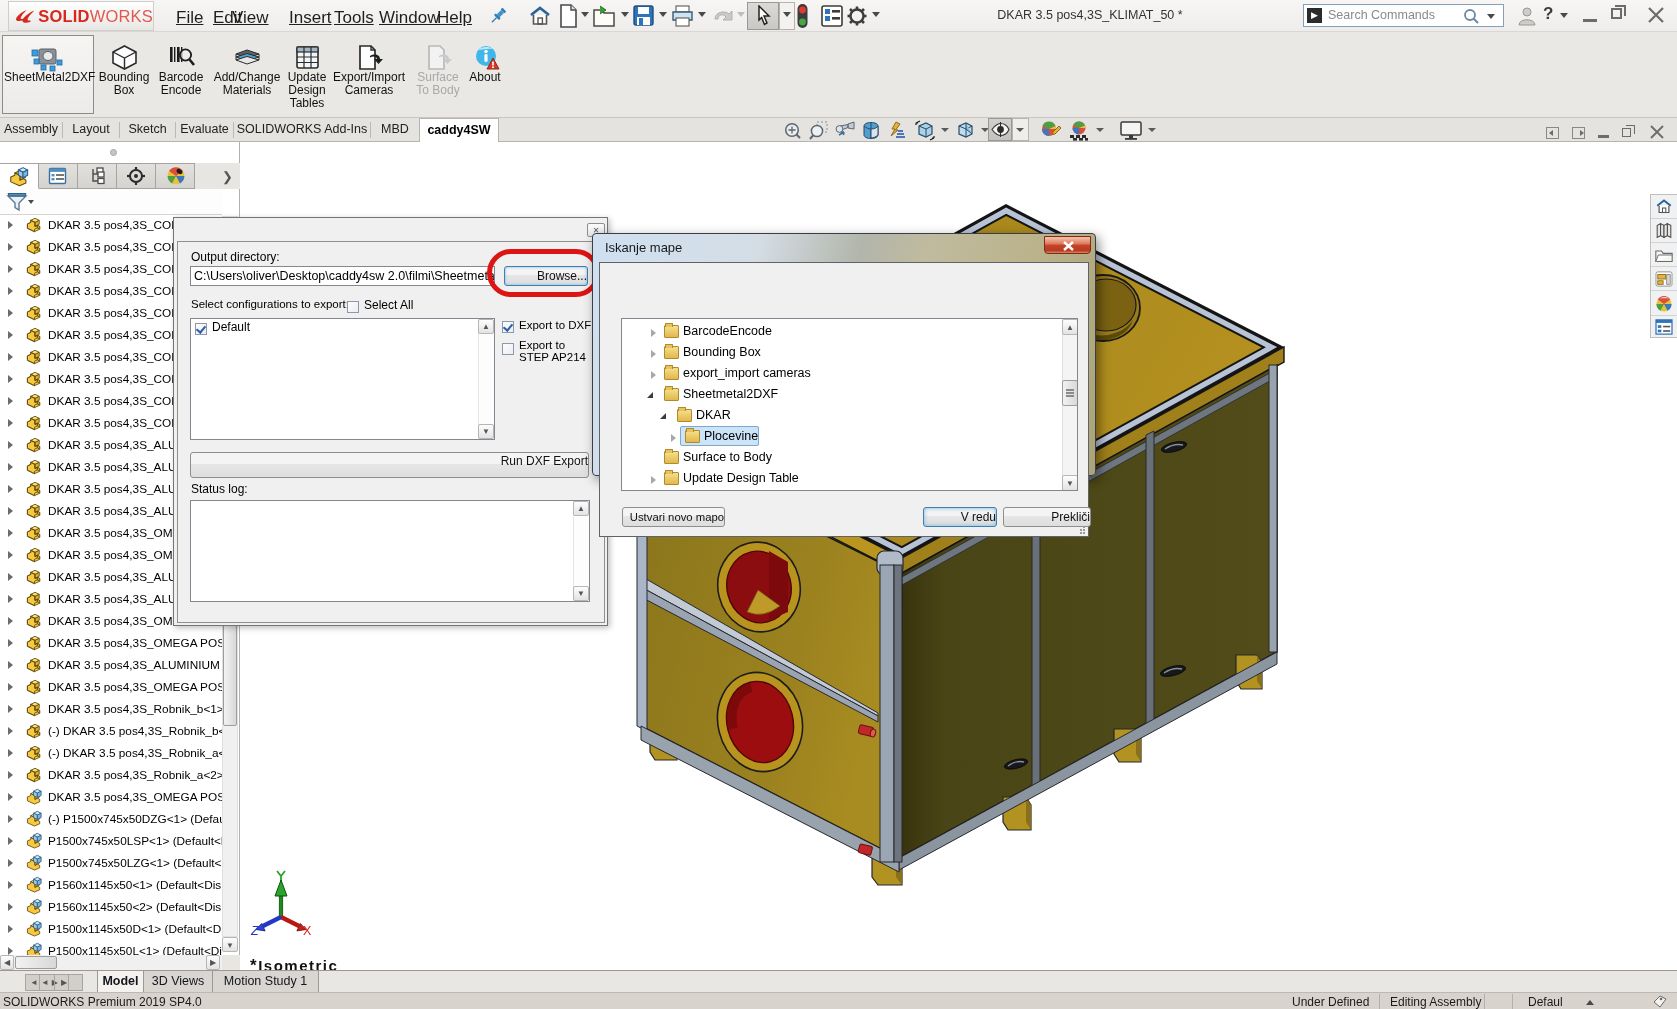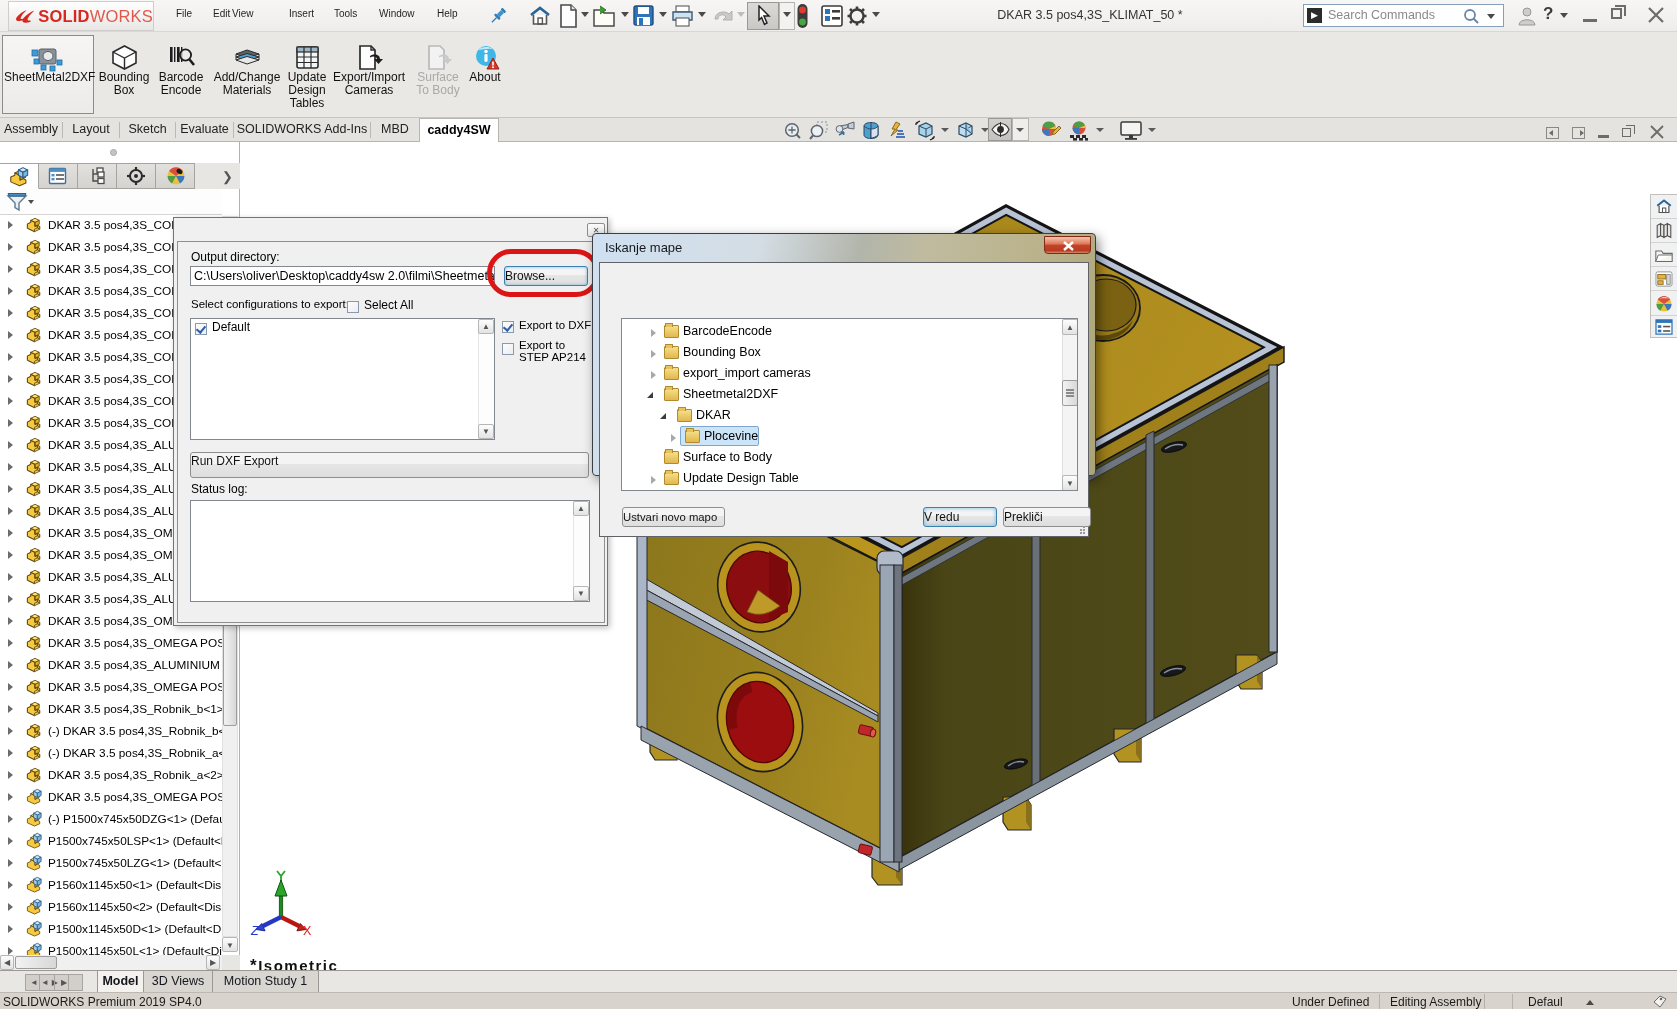--- a/index.html
+++ b/index.html
@@ -1,21 +1,21 @@
 <!DOCTYPE html>
 <html><head><meta charset="utf-8">
 <style>
 *{margin:0;padding:0;box-sizing:border-box;}
 html,body{width:1677px;height:1009px;overflow:hidden;}
 body{font-family:"Liberation Sans",sans-serif;position:relative;background:#fff;}
 .abs{position:absolute;}
 
 #menubar{left:0;top:0;width:1677px;height:32px;background:linear-gradient(#f7f6f5,#efedeb);border-bottom:1px solid #d9d6d3;}
 #logo{left:8px;top:1px;width:146px;height:30px;background:linear-gradient(#ffffff,#e9e7e5);border:1px solid #d0cecb;display:flex;align-items:center;}
-.menu{font-size:10px;color:#1f1f1f;}
+.menu{font-size:17px;color:#1f1f1f;text-decoration:underline;}
 #doctitle{top:8px;left:960px;width:260px;text-align:center;font-size:12.5px;color:#333;}
 #searchbox{left:1303px;top:4px;width:201px;height:23px;border:1px solid #86a0bc;background:#fff;font-size:12.5px;color:#8a8a8a;}
 
 #cmdbar{left:0;top:32px;width:1677px;height:86px;background:#eae8e5;border-bottom:1px solid #c9c6c2;}
 #cmdsel{left:2px;top:3px;width:92px;height:79px;background:linear-gradient(#f6f5f4,#ecebe9);border:1px solid #8d8b88;}
 .cmdlab{font-size:12px;color:#111;text-align:center;line-height:13px;}
 .cmddis{color:#a9a9a9;}
 
 #tabrow{left:0;top:118px;width:1677px;height:24px;background:#e5e3e0;border-bottom:1px solid #b8b5b1;}
 .rtab{position:absolute;top:0;height:23px;line-height:23px;font-size:12.5px;color:#222;text-align:center;}
@@ -31,21 +31,21 @@
 .ticon{position:absolute;left:26px;top:2px;width:17px;height:17px;}
 .ttext{position:absolute;left:48px;top:4px;font-size:11.8px;color:#000;white-space:nowrap;}
 
 .sbv{background:#f0f0f0;border:1px solid #e2e0dd;}
 .sbthumb{background:linear-gradient(90deg,#f2f2f2,#d8d8d8);border:1px solid #9d9d9d;border-radius:2px;}
 .sbbtn{background:linear-gradient(#fdfdfd,#e3e3e3);border:1px solid #b6b6b6;border-radius:2px;font-size:8px;color:#555;text-align:center;}
 
 #dlg1{left:173px;top:217px;width:435px;height:409px;background:#f0f0f0;border:1px solid #747474;box-shadow:2px 2px 6px rgba(0,0,0,.25);}
 #dlg1 .title{position:absolute;left:0;top:0;width:100%;height:24px;background:linear-gradient(#fdfdfd,#f1f1f1);font-size:13px;color:#1a1a1a;line-height:23px;padding-left:9px;}
 #dlg1client{position:absolute;left:3px;top:23px;width:428px;height:382px;border:1px solid #8f8f8f;background:#f0f0f0;}
-.w7btn{position:absolute;background:linear-gradient(#f4f4f4 45%,#e6e6e6 45%,#dedede);border:1px solid #8e8e8e;border-radius:3px;font-size:12px;white-space:nowrap;color:#111;text-align:left;}
+.w7btn{position:absolute;background:linear-gradient(#f4f4f4 45%,#e6e6e6 45%,#dedede);border:1px solid #8e8e8e;border-radius:3px;font-size:12px;white-space:nowrap;color:#111;text-align:right;}
 .lbl{position:absolute;font-size:12px;color:#000;white-space:nowrap;}
 .inputbox{position:absolute;background:#fff;border:1px solid #828790;font-size:12.5px;color:#000;overflow:hidden;white-space:nowrap;}
 .chk{position:absolute;width:12px;height:12px;background:linear-gradient(135deg,#fefefe,#ececf2);border:1px solid #8a99ab;}
 .chk.on:before{content:"";position:absolute;left:2px;top:0px;width:4px;height:7px;border:solid #2c5fa8;border-width:0 2px 2px 0;transform:rotate(40deg);}
 
 #dlg2{left:592px;top:233px;width:504px;height:243px;border:1px solid #3b3f45;border-radius:4px;box-shadow:3px 4px 12px rgba(0,0,0,.45);
 background:linear-gradient(105deg,#cfe0f1 0%,#d4dde4 30%,#b2b5aa 48%,#c0bb9f 60%,#bab28a 80%,#aaa478 100%);}
 #dlg2 .title{position:absolute;left:12px;top:6px;font-size:13px;color:#15191d;}
 #dlg2client{position:absolute;left:6px;top:28px;width:490px;height:275px;background:#f0f0f0;border:1px solid #5f6368;}
 #closebtn{position:absolute;left:451px;top:2px;width:47px;height:18px;background:linear-gradient(#f0b8a0 8%,#dd7454 45%,#c4442a 50%,#b63c22 85%,#d98668);border:1px solid #7e2c18;border-radius:0 0 4px 4px;}

